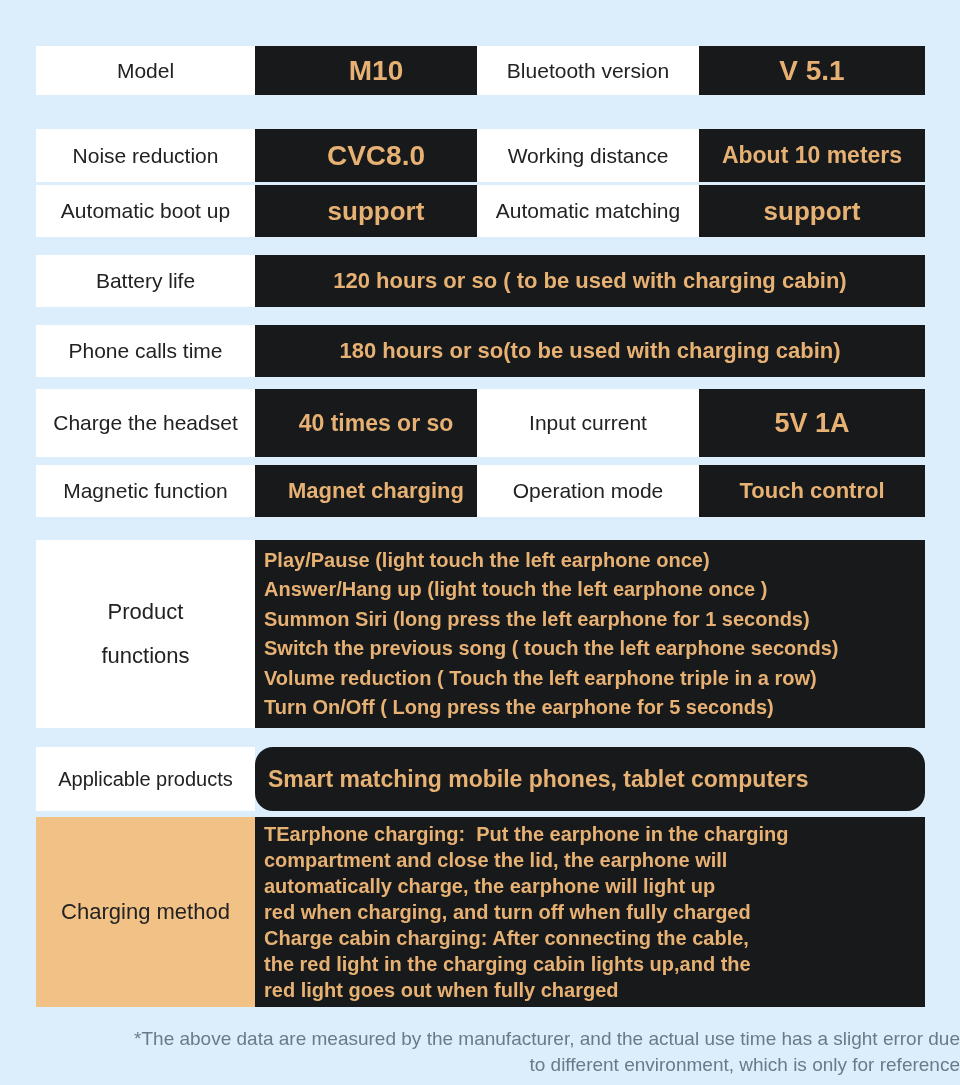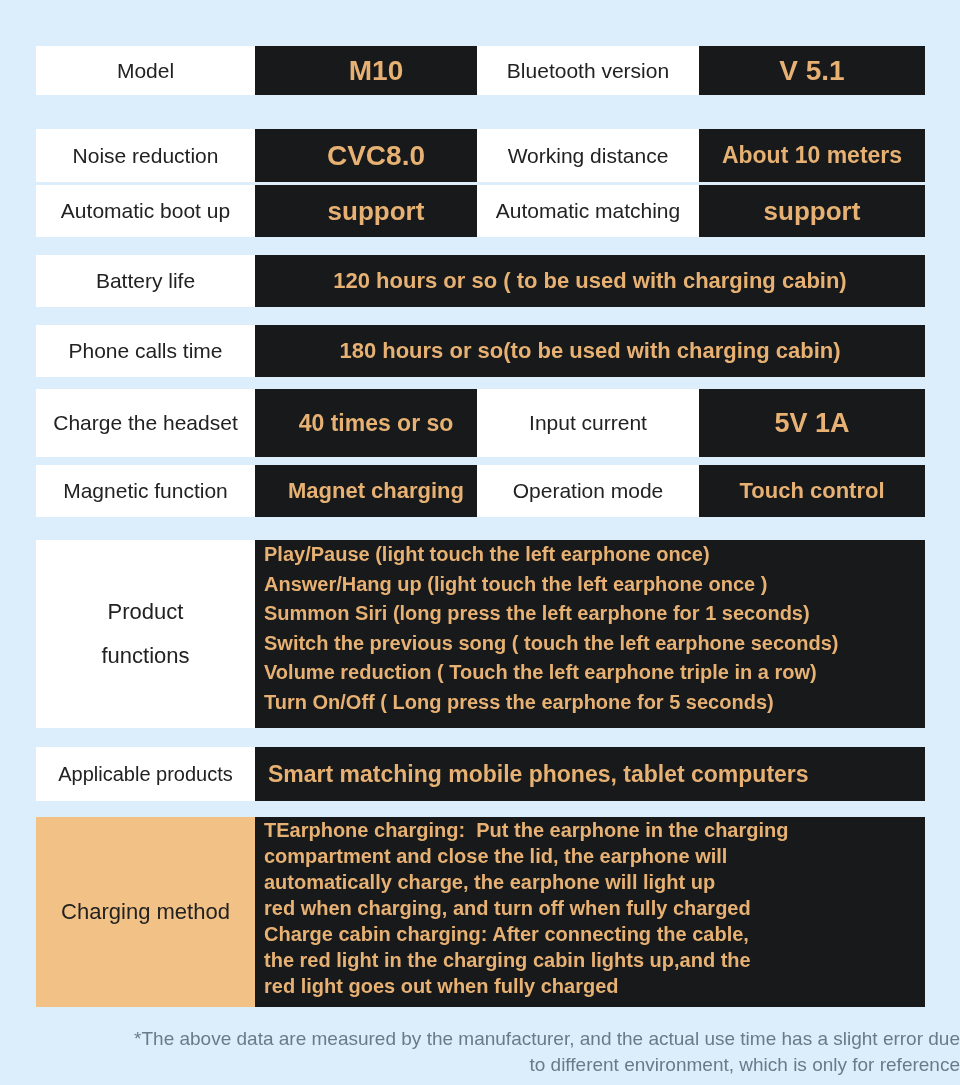--- a/index.html
+++ b/index.html
@@ -44,32 +44,33 @@
   .fs26 { font-size: 26px; }
   .fs23 { font-size: 23px; }
   .fs22 { font-size: 22px; }
   .fs20 { font-size: 20px; }
   .block-val {
     background: var(--cell-dark, #17191b);
     color: var(--accent-gold, #e7b173);
     box-sizing: border-box;
     display: flex;
     flex-direction: column;
+    justify-content: center;
     padding-left: 9px;
     font-weight: bold;
   }
   .pf-line { font-size: 20px; line-height: 29.5px; white-space: pre-wrap; }
   .cm-line { font-size: 20px; line-height: 26px; white-space: pre-wrap; }
   .pf-label-inner { width: 120px; line-height: 44px; font-size: 22px; }
   .charging-lbl {
     background: var(--charging-bg, #f2c185);
     color: var(--label-text, #222222);
     font-size: 22px;
   }
-  .applicable-val { justify-content: flex-start; padding-left: 13px; text-align: left; }
+  .applicable-val { justify-content: flex-start; padding-left: 13px; text-align: left; border-radius: 18px; }
   .footnote {
     position: absolute;
     left: 0; top: 1026px;
     width: 960px;
     text-align: right;
     color: var(--footnote-text, #6b7a87);
     font-size: 19px;
     line-height: 26px;
   }
 </style>
@@ -130,21 +131,21 @@
     <div class="block-val wWide">
       <div class="pf-line">Play/Pause (light touch the left earphone once)</div>
       <div class="pf-line">Answer/Hang up (light touch the left earphone once )</div>
       <div class="pf-line">Summon Siri (long press the left earphone for 1 seconds)</div>
       <div class="pf-line">Switch the previous song ( touch the left earphone seconds)</div>
       <div class="pf-line">Volume reduction ( Touch the left earphone triple in a row)</div>
       <div class="pf-line">Turn On/Off ( Long press the earphone for 5 seconds)</div>
     </div>
   </div>
 
-  <div class="row" style="top:747px;height:54px">
+  <div class="row" style="top:747px;height:64px">
     <div class="cell lbl wL1 fs20">Applicable products</div>
     <div class="cell val wWide fs23 applicable-val">Smart matching mobile phones, tablet computers</div>
   </div>
 
   <div class="row" style="top:817px;height:190px">
     <div class="cell charging-lbl wL1">Charging method</div>
     <div class="block-val wWide">
       <div class="cm-line">TEarphone charging:  Put the earphone in the charging</div>
       <div class="cm-line">compartment and close the lid, the earphone will</div>
       <div class="cm-line">automatically charge, the earphone will light up</div>

